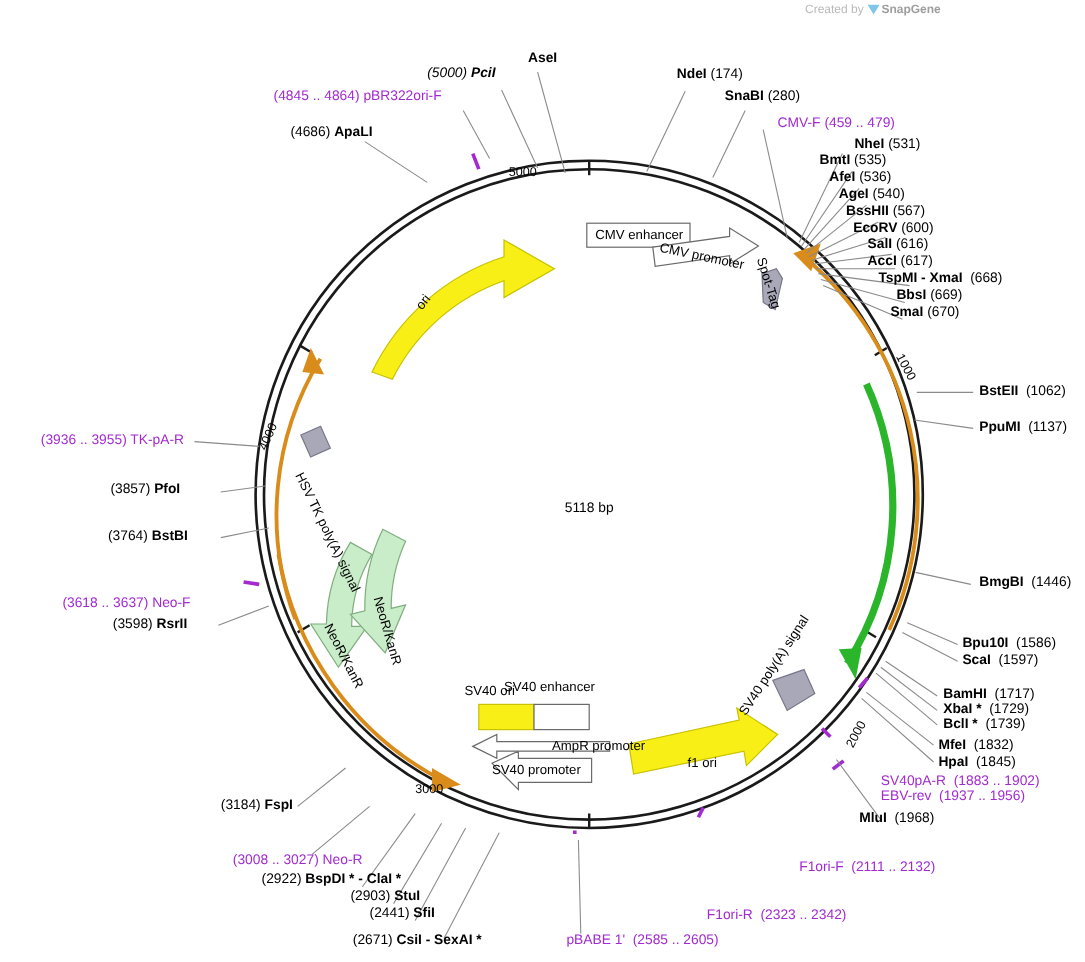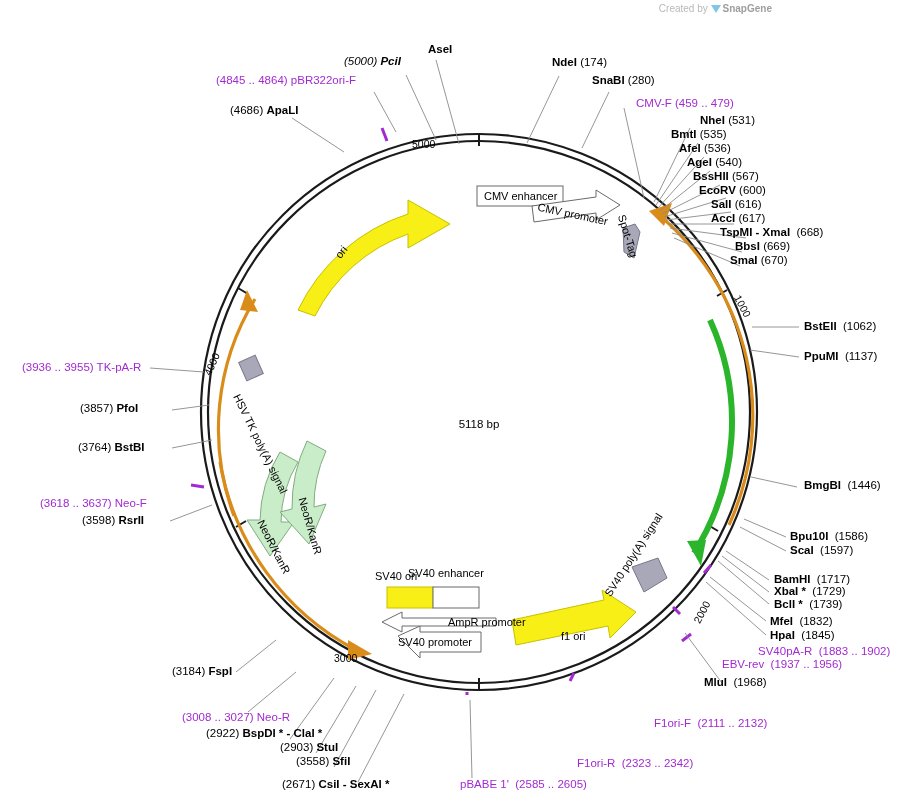--- a/index.html
+++ b/index.html
@@ -9,21 +9,21 @@
   }
   body {
     width: 904px;
     height: 802px;
     position: relative;
     font-family: "Liberation Sans", sans-serif;
     overflow: hidden;
   }
   #stage {
     position: absolute;
-    left: 4px; top: 0;
+    left: 16px; top: 0;
     width: 776px;
     height: 802px;
   }
   svg#map {
     position: absolute;
     left: 0; top: 0;
     width: 904px;
     height: 802px;
   }
   .lbl {
@@ -248,29 +248,29 @@
   <div class="lbl" style="left:800px; top:350px;"><span class="nm">PpuMI</span> &nbsp;<span class="pos">(1137)</span></div>
   <div class="lbl" style="left:800px; top:479px;"><span class="nm">BmgBI</span> &nbsp;<span class="pos">(1446)</span></div>
   <div class="lbl" style="left:786px; top:530px;"><span class="nm">Bpu10I</span> &nbsp;<span class="pos">(1586)</span></div>
   <div class="lbl" style="left:786px; top:544px;"><span class="nm">ScaI</span> &nbsp;<span class="pos">(1597)</span></div>
 
   <div class="lbl" style="left:770px; top:573px;"><span class="nm">BamHI</span> &nbsp;<span class="pos">(1717)</span></div>
   <div class="lbl" style="left:770px; top:585px;"><span class="nm">XbaI *</span> &nbsp;<span class="pos">(1729)</span></div>
   <div class="lbl" style="left:770px; top:598px;"><span class="nm">BclI *</span> &nbsp;<span class="pos">(1739)</span></div>
   <div class="lbl" style="left:766px; top:615px;"><span class="nm">MfeI</span> &nbsp;<span class="pos">(1832)</span></div>
   <div class="lbl" style="left:766px; top:629px;"><span class="nm">HpaI</span> &nbsp;<span class="pos">(1845)</span></div>
-  <div class="lbl purple" style="left:718px; top:645px;margin-left:36px;"><span class="nm">SV40pA-R</span> &nbsp;<span class="pos">(1883 .. 1902)</span></div>
+  <div class="lbl purple" style="left:718px; top:645px;"><span class="nm">SV40pA-R</span> &nbsp;<span class="pos">(1883 .. 1902)</span></div>
   <div class="lbl purple" style="left:718px; top:658px;"><span class="nm">EBV-rev</span> &nbsp;<span class="pos">(1937 .. 1956)</span></div>
   <div class="lbl" style="left:700px; top:676px;"><span class="nm">MluI</span> &nbsp;<span class="pos">(1968)</span></div>
   <div class="lbl purple" style="left:650px; top:717px;"><span class="nm">F1ori-F</span> &nbsp;<span class="pos">(2111 .. 2132)</span></div>
   <div class="lbl purple" style="left:573px; top:757px;"><span class="nm">F1ori-R</span> &nbsp;<span class="pos">(2323 .. 2342)</span></div>
   <div class="lbl purple" style="left:456px; top:778px;"><span class="nm">pBABE 1'</span> &nbsp;<span class="pos">(2585 .. 2605)</span></div>
 
   <div class="lbl" style="left:278px; top:778px;"><span class="pos">(2671)</span> <span class="nm">CsiI - SexAI *</span></div>
-  <div class="lbl" style="left:292px; top:755px;"><span class="pos">(3558)</span> <span class="nm">SfiI</span></div>
+  <div class="lbl" style="left:292px; top:755px;"><span class="pos">(2441)</span> <span class="nm">SfiI</span></div>
   <div class="lbl" style="left:276px; top:741px;"><span class="pos">(2903)</span> <span class="nm">StuI</span></div>
   <div class="lbl" style="left:202px; top:727px;"><span class="pos">(2922)</span> <span class="nm">BspDI * - ClaI *</span></div>
   <div class="lbl purple" style="left:178px; top:711px;"><span class="pos">(3008 .. 3027)</span> <span class="nm">Neo-R</span></div>
   <div class="lbl" style="left:168px; top:665px;"><span class="pos">(3184)</span> <span class="nm">FspI</span></div>
 
   <div class="lbl" style="left:78px; top:514px;"><span class="pos">(3598)</span> <span class="nm">RsrII</span></div>
   <div class="lbl purple" style="left:36px; top:497px;"><span class="pos">(3618 .. 3637)</span> <span class="nm">Neo-F</span></div>
   <div class="lbl" style="left:74px; top:441px;"><span class="pos">(3764)</span> <span class="nm">BstBI</span></div>
   <div class="lbl" style="left:76px; top:402px;"><span class="pos">(3857)</span> <span class="nm">PfoI</span></div>
   <div class="lbl purple" style="left:18px; top:361px;"><span class="pos">(3936 .. 3955)</span> <span class="nm">TK-pA-R</span></div>

